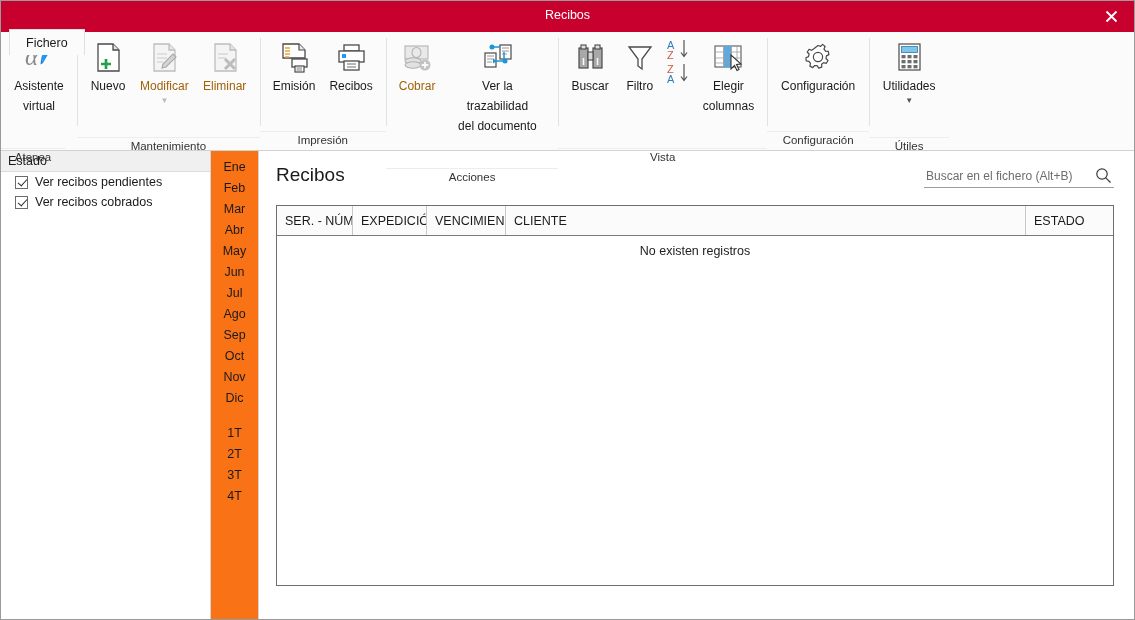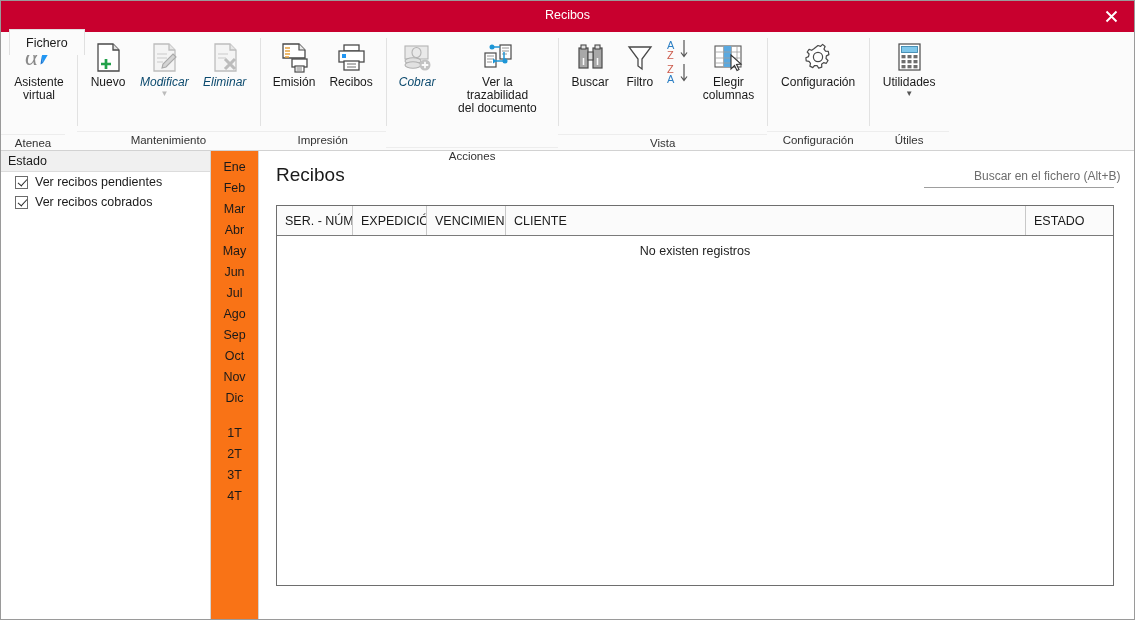--- a/index.html
+++ b/index.html
@@ -106,24 +106,24 @@
   }
   .rbtn.disabled { cursor: default; }
   .rbtn .ricon {
     height: 34px; width: 34px;
     display: flex; align-items: center; justify-content: center;
     margin-bottom: 2px;
   }
   .rbtn .rlabel {
     font-size: 12px;
     color: #1a1a1a;
-    line-height: 13px;
+    line-height: 20px;
     max-width: 80px;
   }
-  .rbtn.disabled .rlabel { color: #0c4a6e; font-style: italic; }
+  .rbtn.disabled .rlabel { color: #a16207; }
   .caret {
     font-size: 8px; color: #555; line-height: 8px; margin-top: 1px;
   }
   .rbtn.disabled .caret { color: #bbb; }
 
   
   .body {
     flex: 1;
     display: flex;
     min-height: 0;
@@ -214,21 +214,20 @@
     margin-top: 6px;
   }
   .searchbox input {
     border: 0; outline: none;
     flex: 1;
     font-family: "Liberation Sans", sans-serif;
     font-size: 12px;
     color: #333;
     background: transparent;
     text-align: left;
-    margin-left: 48px;
   }
   .searchbox input::placeholder { color: #6d6d6d; }
   .search-icon { margin-left: 8px; display: flex; cursor: pointer; }
 
   .grid {
     flex: 1;
     border: 1px solid #6e6e6e;
     display: flex; flex-direction: column;
     background: #ffffff;
     margin-bottom: 33px;

